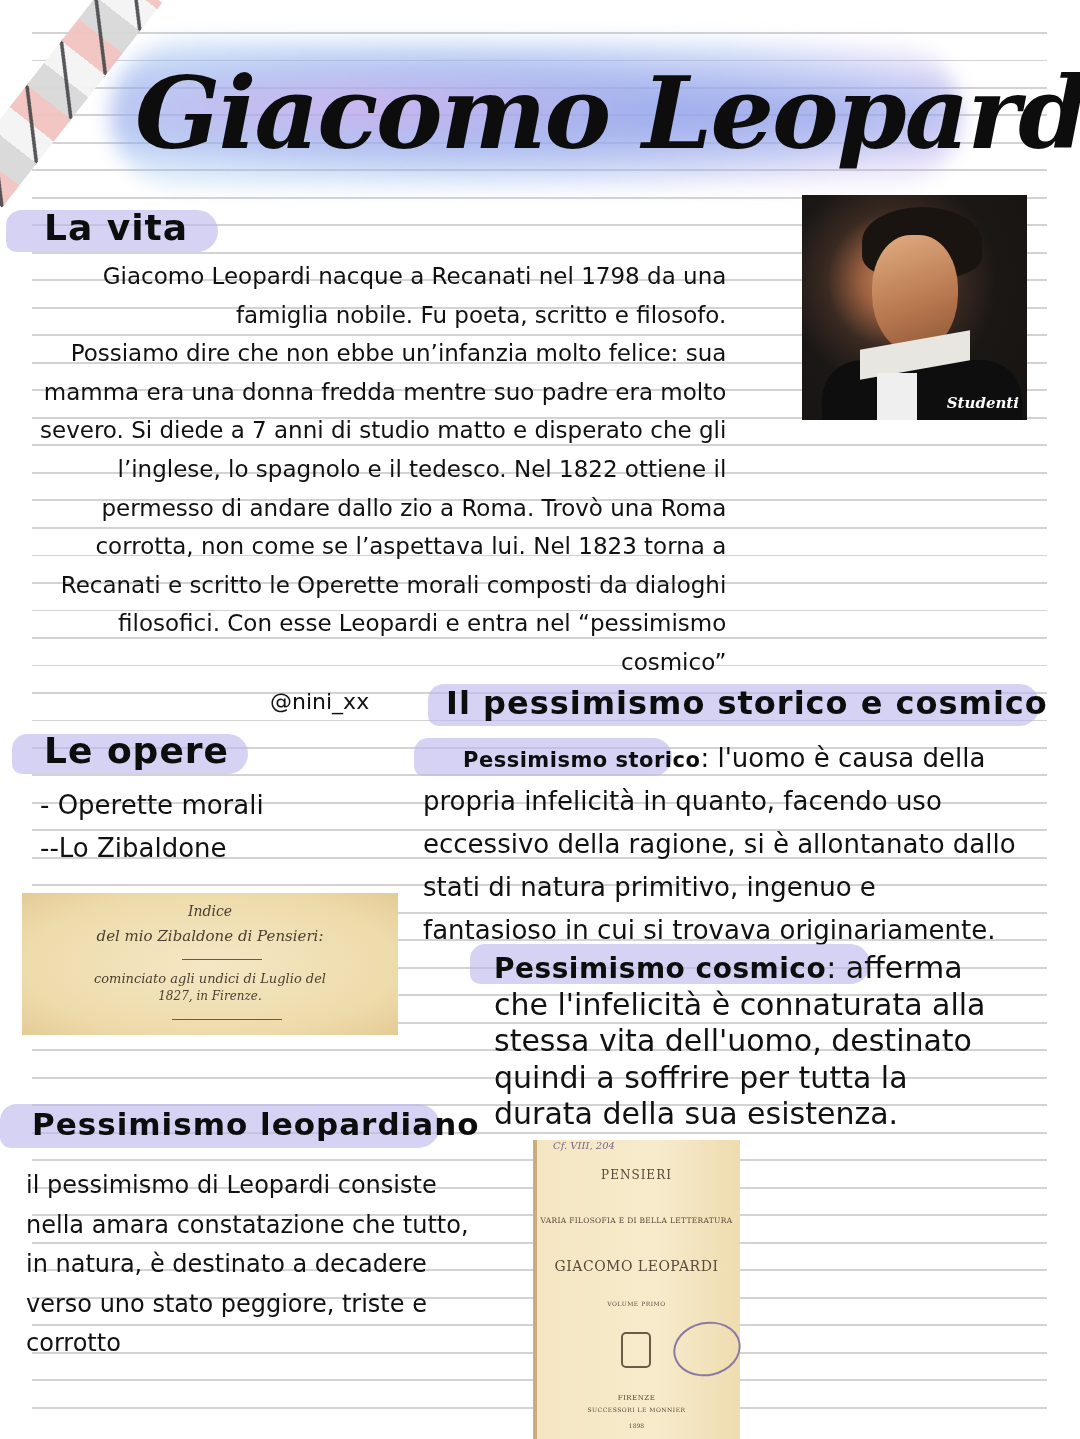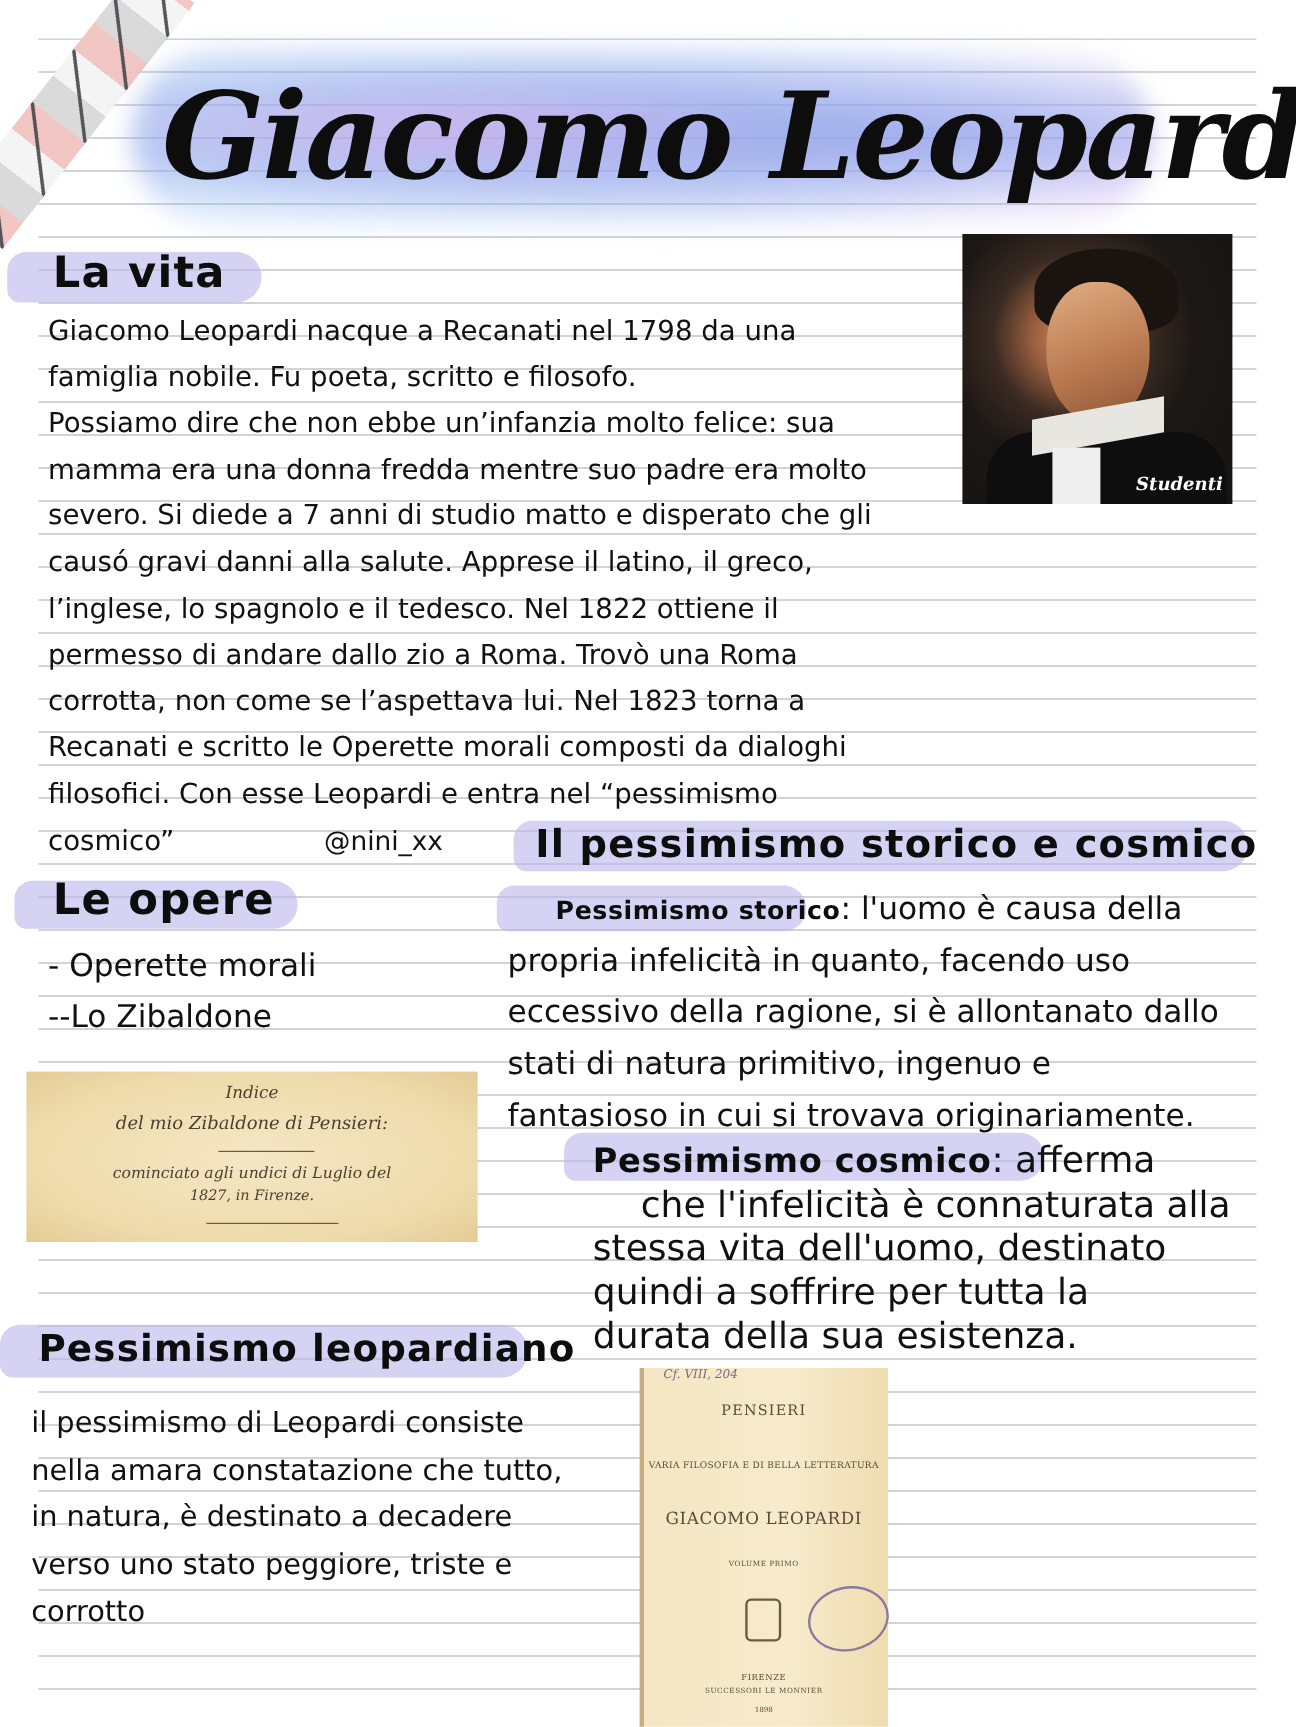--- a/index.html
+++ b/index.html
@@ -96,27 +96,26 @@
 <div class="page">
   <div class="ruling"></div>
   <div class="washi"></div>
 
   <div class="title-glow"></div>
   <div class="title">Giacomo Leopardi</div>
 
   <div class="hl" style="left:6px; top:210px; width:212px; height:42px;"></div>
   <div class="heading" style="left:44px; top:207px; font-size:36px;">La vita</div>
 
-  <div class="body-text" style="left:40px; top:257px; font-size:23px;">
+  <div class="body-text" style="left:40px; top:257px; font-size:23px;text-align:right;">
     <div>Giacomo Leopardi nacque a Recanati nel 1798 da una</div>
     <div>famiglia nobile. Fu poeta, scritto e filosofo.</div>
     <div>Possiamo dire che non ebbe un’infanzia molto felice: sua</div>
     <div>mamma era una donna fredda mentre suo padre era molto</div>
     <div>severo. Si diede a 7 anni di studio matto e disperato che gli</div>
-    <div>causó gravi danni alla salute. Apprese il latino, il greco,</div>
     <div>l’inglese, lo spagnolo e il tedesco. Nel 1822 ottiene il</div>
     <div>permesso di andare dallo zio a Roma. Trovò una Roma</div>
     <div>corrotta, non come se l’aspettava lui. Nel 1823 torna a</div>
     <div>Recanati e scritto le Operette morali composti da dialoghi</div>
     <div>filosofici. Con esse Leopardi e entra nel “pessimismo</div>
     <div>cosmico”</div>
   </div>
   <div class="body-text" style="left:270px; top:683px; font-size:22px;">@nini_xx</div>
 
   <div class="portrait">
@@ -156,21 +155,21 @@
     <div style="height:43px;">eccessivo della ragione, si è allontanato dallo</div>
     <div style="height:43px;">stati di natura primitivo, ingenuo e</div>
     <div style="height:43px;">fantasioso in cui si trovava originariamente.</div>
   </div>
 
   <div class="hl" style="left:470px; top:944px; width:400px; height:40px;"></div>
   <div class="body-text" style="left:494px; top:950px; font-size:30px; line-height:36.5px;">
     <div style="height:36.5px;">
       <span class="heading" style="position:static; font-size:28px; letter-spacing:0.5px;">Pessimismo cosmico</span><span>: afferma</span>
     </div>
-    <div style="height:36.5px;margin-left:40px;">che l'infelicità è connaturata alla</div>
+    <div style="height:36.5px;">che l'infelicità è connaturata alla</div>
     <div style="height:36.5px;">stessa vita dell'uomo, destinato</div>
     <div style="height:36.5px;">quindi a soffrire per tutta la</div>
     <div style="height:36.5px;">durata della sua esistenza.</div>
   </div>
 
   <div class="hl" style="left:0px; top:1104px; width:440px; height:44px;"></div>
   <div class="heading" style="left:32px; top:1106px; font-size:31px;">Pessimismo leopardiano</div>
   <div class="body-text" style="left:26px; top:1166px; font-size:24px; line-height:39.5px;">
     <div style="height:39.5px;">il pessimismo di Leopardi consiste</div>
     <div style="height:39.5px;">nella amara constatazione che tutto,</div>

